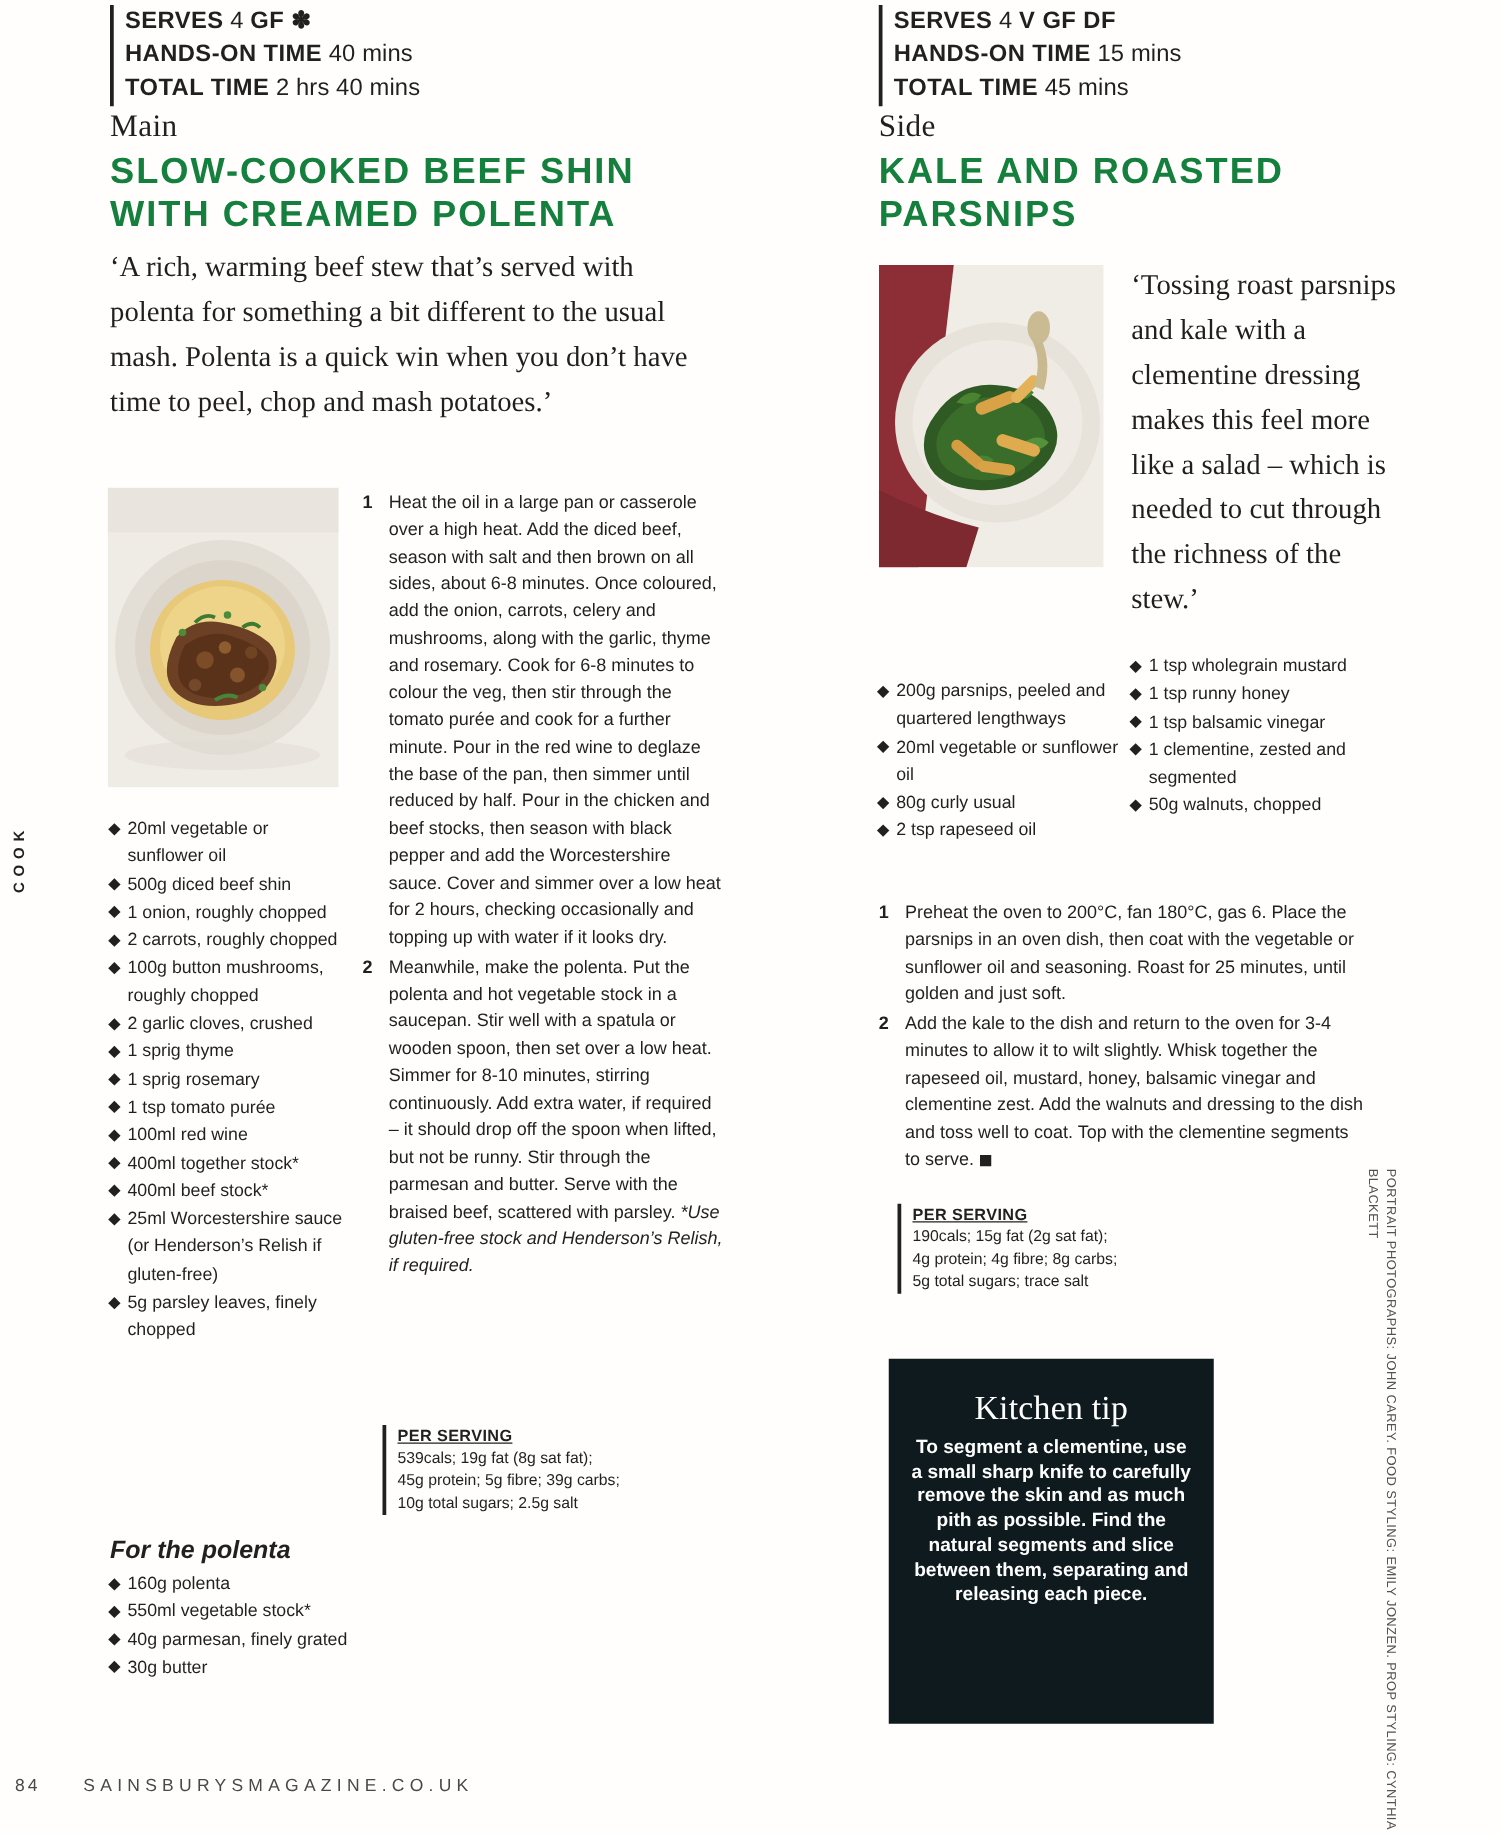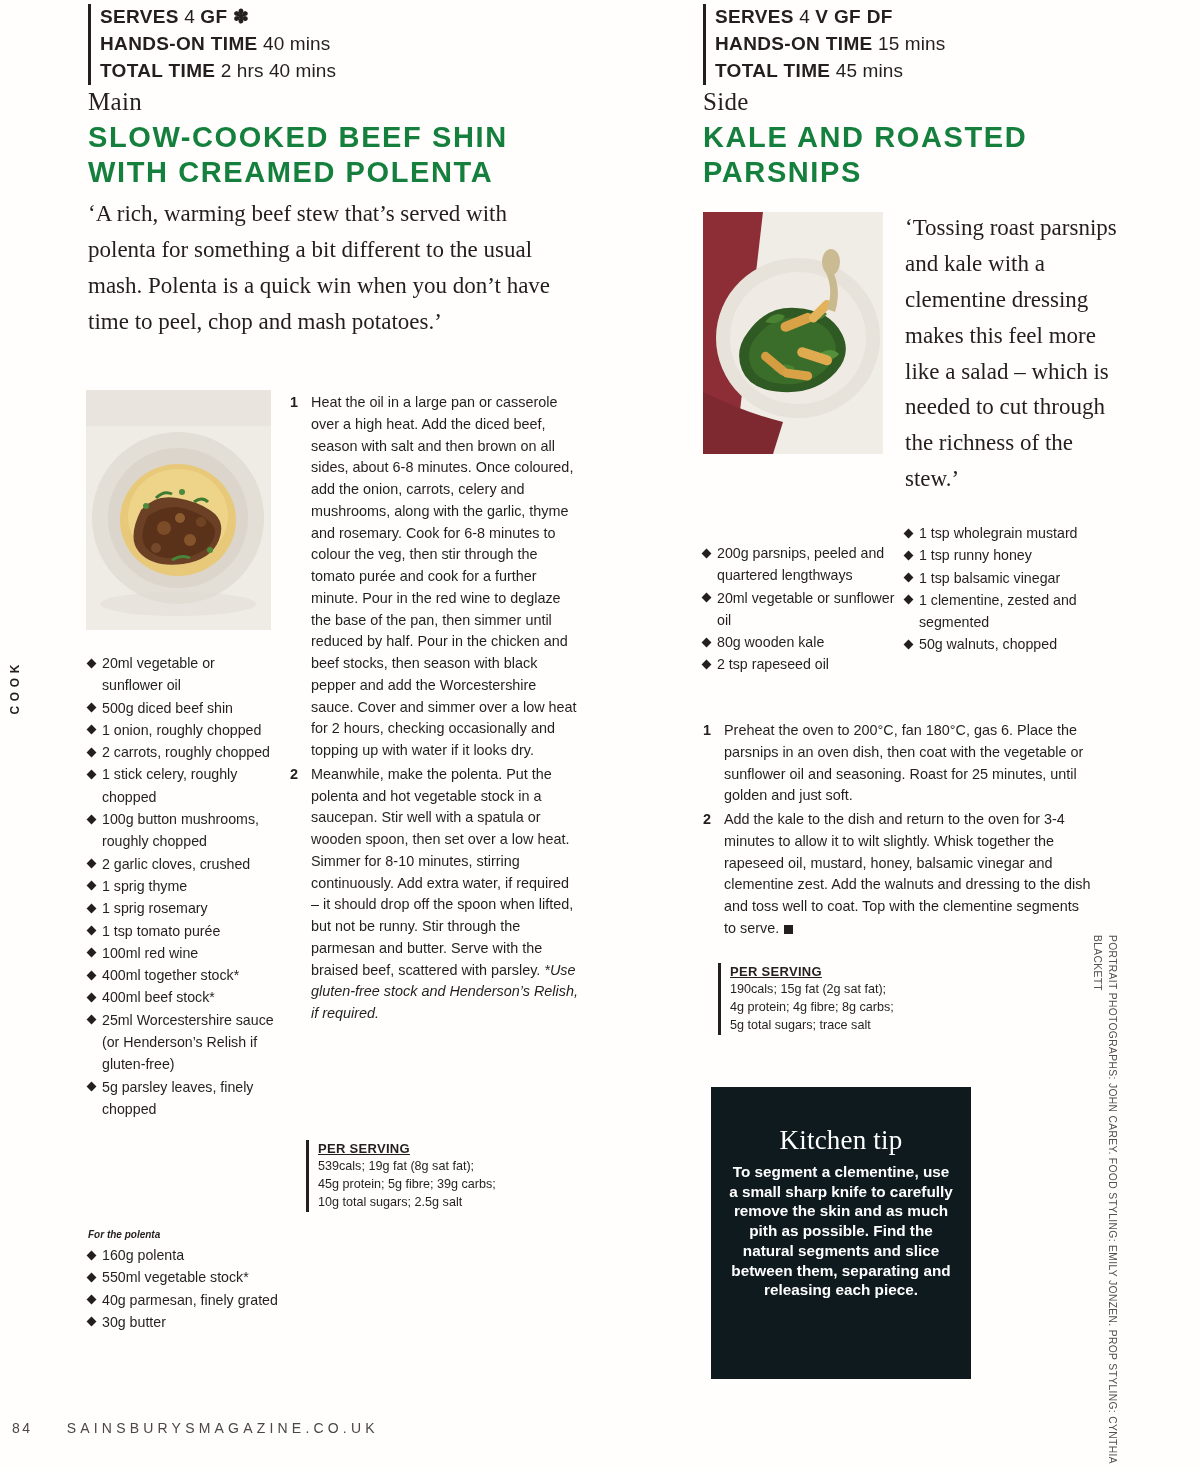--- a/index.html
+++ b/index.html
@@ -34,21 +34,21 @@
     font-size: 23px; line-height: 1.56; color: #221e1d;
   }
 
   .ing { list-style: none; font-size: 14.2px; line-height: 1.57; }
   .ing li { position: relative; padding-left: 14px; margin-bottom: 0px; }
   .ing li .dia {
     position: absolute; left: 0; top: 7.5px;
     width: 7px; height: 7px; background: #231f20;
     transform: rotate(45deg);
   }
-  .sub-head { font-size: 10px; font-weight: 700; font-style: italic; margin: 13px 0 4px; }
+  .sub-head { font-size: 20px; font-weight: 700; font-style: italic; margin: 13px 0 4px; }
 
   .steps { list-style: none; font-size: 14.4px; line-height: 1.51; }
   .steps li { position: relative; padding-left: 21px; margin-bottom: 2px; }
   .steps li .num { position: absolute; left: 0; top: 0; font-weight: 700; }
   .steps em { font-style: italic; }
   .endmark { display: inline-block; width: 9px; height: 9px; background: #231f20;
              vertical-align: -1px; margin-left: 5px; }
 
   .nutri { font-size: 12.6px; line-height: 1.42; }
   .nutri .hd { font-weight: 700; font-size: 13px; letter-spacing: .3px; text-decoration: underline; }
@@ -77,21 +77,21 @@
   #nutri-main  { position: absolute; left: 306px; top: 1140px; width: 260px; }
 
   #ing-side-a  { position: absolute; left: 703px; top: 522px; width: 195px; margin-top: 20px; }
   #ing-side-b  { position: absolute; left: 905px; top: 522px; width: 200px; }
   #steps-side  { position: absolute; left: 703px; top: 720px; width: 390px; }
   #nutri-side  { position: absolute; left: 718px; top: 963px; width: 320px; }
 
   #tip-box {
     position: absolute; left: 711px; top: 1087px; width: 260px; height: 292px;
     background: #0e1a1e; color: #fff; text-align: center;
-    padding: 38px 18px 0;
+    padding: 24px 18px 0;
   }
   #tip-title {
     font-family: "Liberation Serif", serif;
     font-size: 27px; font-weight: 400; margin-bottom: 6px; letter-spacing: .2px;
   }
   #tip-body { font-size: 15.3px; line-height: 1.29; font-weight: 700; }
 
   #cook-tab {
     position: absolute; left: 8px; top: 660px;
     writing-mode: vertical-rl; transform: rotate(180deg);
@@ -202,21 +202,20 @@
     <path d="M126 52 q14 22 6 48 l-8-3 q8-22-4-42z" fill="#c9b98f"></path>
     <ellipse cx="128" cy="50" rx="9" ry="13" fill="#cbbb93"></ellipse>
   </svg>
 </div>
 
 <ul class="ing" id="ing-main">
   <li><span class="dia"></span><span>20ml vegetable or sunflower oil</span></li>
   <li><span class="dia"></span><span>500g diced beef shin</span></li>
   <li><span class="dia"></span><span>1 onion, roughly chopped</span></li>
   <li><span class="dia"></span><span>2 carrots, roughly chopped</span></li>
-  <li><span class="dia"></span><span>1 stick celery, roughly chopped</span></li>
   <li><span class="dia"></span><span>100g button mushrooms, roughly chopped</span></li>
   <li><span class="dia"></span><span>2 garlic cloves, crushed</span></li>
   <li><span class="dia"></span><span>1 sprig thyme</span></li>
   <li><span class="dia"></span><span>1 sprig rosemary</span></li>
   <li><span class="dia"></span><span>1 tsp tomato purée</span></li>
   <li><span class="dia"></span><span>100ml red wine</span></li>
   <li><span class="dia"></span><span>400ml together stock*</span></li>
   <li><span class="dia"></span><span>400ml beef stock*</span></li>
   <li><span class="dia"></span><span>25ml Worcestershire sauce (or Henderson’s Relish if gluten-free)</span></li>
   <li><span class="dia"></span><span>5g parsley leaves, finely chopped</span></li>
@@ -249,21 +248,21 @@
 <div id="nutri-main" class="nutri rule-left">
   <div class="hd">PER SERVING</div>
   <div>539cals; 19g fat (8g sat fat);</div>
   <div>45g protein; 5g fibre; 39g carbs;</div>
   <div>10g total sugars; 2.5g salt</div>
 </div>
 
 <ul class="ing" id="ing-side-a">
   <li><span class="dia"></span><span>200g parsnips, peeled and quartered lengthways</span></li>
   <li><span class="dia"></span><span>20ml vegetable or sunflower oil</span></li>
-  <li><span class="dia"></span><span>80g wooden kale</span></li>
+  <li><span class="dia"></span><span>80g curly usual</span></li>
   <li><span class="dia"></span><span>2 tsp rapeseed oil</span></li>
 </ul>
 
 <ul class="ing" id="ing-side-b">
   <li><span class="dia"></span><span>1 tsp wholegrain mustard</span></li>
   <li><span class="dia"></span><span>1 tsp runny honey</span></li>
   <li><span class="dia"></span><span>1 tsp balsamic vinegar</span></li>
   <li><span class="dia"></span><span>1 clementine, zested and segmented</span></li>
   <li><span class="dia"></span><span>50g walnuts, chopped</span></li>
 </ul>

